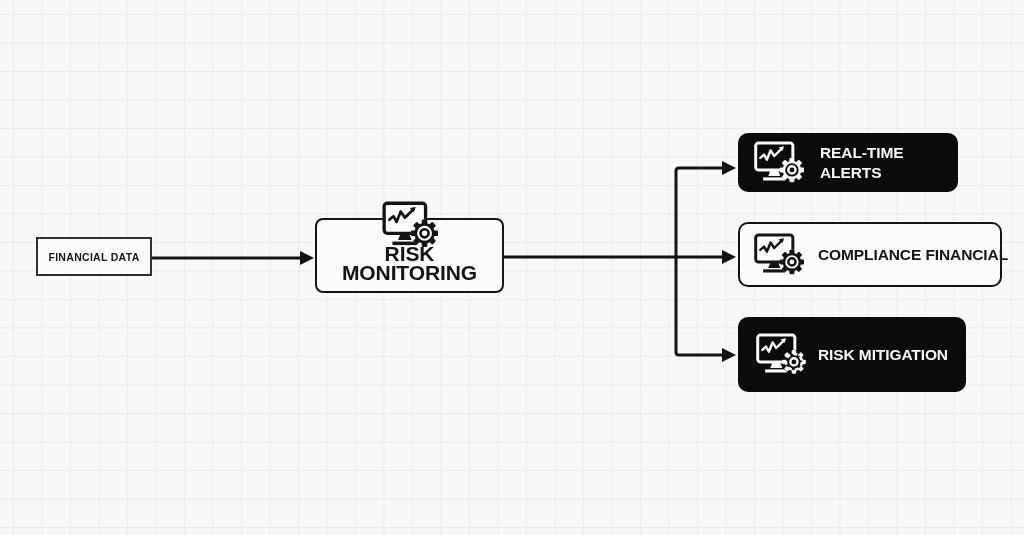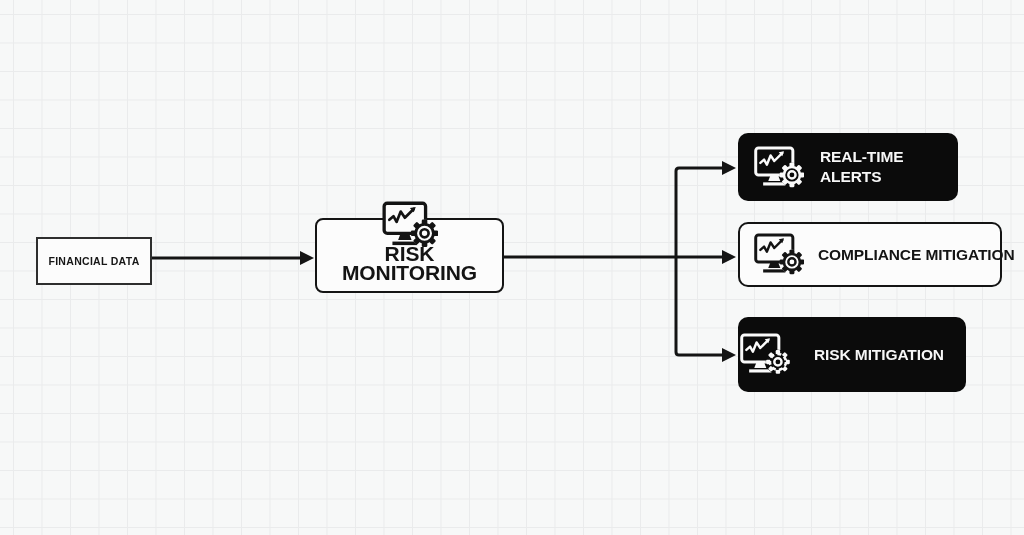--- a/index.html
+++ b/index.html
@@ -69,21 +69,21 @@
       <path d="M723,168 H679 Q676,168 676,171 V352 Q676,355 679,355 H723"></path>
     </g>
     <g fill="#141414">
       <polygon points="314,258 300,251 300,265"></polygon>
       <polygon points="736,168 722,161 722,175"></polygon>
       <polygon points="736,257 722,250 722,264"></polygon>
       <polygon points="736,355 722,348 722,362"></polygon>
     </g>
   </svg>
 
-  <div class="node node-plain" style="left:36px;top:237px;width:116px;height:48px;">
+  <div class="node node-plain" style="left:36px;top:237px;width:116px;height:39px;">
     <span class="label-small">FINANCIAL DATA</span>
   </div>
 
   <div class="node node-rounded-light" style="left:315px;top:218px;width:189px;height:75px;border-radius:8px;">
     <div class="label-center">
       <div>RISK MONITORING</div>
     </div>
   </div>
   <svg id="risk-monitoring-icon" class="icon" width="58" height="50" viewBox="0 0 56 48">
     <rect x="4" y="3" width="40" height="29" rx="3" fill="var(--bg)" stroke="currentColor" stroke-width="3.2"></rect>
@@ -99,21 +99,21 @@
       <rect x="40.3" y="18.8" width="5.4" height="5.6" rx="1.2" transform="rotate(135 43 32)"></rect>
       <rect x="40.3" y="18.8" width="5.4" height="5.6" rx="1.2" transform="rotate(180 43 32)"></rect>
       <rect x="40.3" y="18.8" width="5.4" height="5.6" rx="1.2" transform="rotate(225 43 32)"></rect>
       <rect x="40.3" y="18.8" width="5.4" height="5.6" rx="1.2" transform="rotate(270 43 32)"></rect>
       <rect x="40.3" y="18.8" width="5.4" height="5.6" rx="1.2" transform="rotate(315 43 32)"></rect>
     </g>
     <circle cx="43" cy="32" r="8.6" fill="var(--bg)" stroke="currentColor" stroke-width="2.8"></circle>
     <circle cx="43" cy="32" r="3.9" fill="none" stroke="currentColor" stroke-width="2.6"></circle>
   </svg>
 
-  <div class="node node-rounded-dark" style="left:738px;top:133px;width:220px;height:68px;">
+  <div class="node node-rounded-dark" style="left:738px;top:133px;width:220px;height:59px;">
     <div class="hstack" style="padding-left:14px;gap:16px;">
       <svg class="icon icon-on-dark" width="52" height="45" viewBox="0 0 56 48">
         <rect x="4" y="3" width="40" height="29" rx="3" fill="var(--bg)" stroke="currentColor" stroke-width="3.2"></rect>
         <polyline points="9,19 13,15.5 16,21 20,11 24,17 32.5,8.5" fill="none" stroke="currentColor" stroke-width="2.6" stroke-linecap="round" stroke-linejoin="round"></polyline>
         <polygon points="34.5,6.5 28.8,7.6 32.6,11.8" fill="currentColor"></polygon>
         <path d="M20 32 L28 32 L30.5 38.5 L17.5 38.5 Z" fill="currentColor"></path>
         <rect x="12" y="40" width="24" height="3.4" fill="currentColor"></rect>
         <circle cx="43" cy="32" r="13" fill="var(--bg)"></circle>
         <g fill="currentColor">
           <rect x="40.3" y="18.8" width="5.4" height="5.6" rx="1.2" transform="rotate(0 43 32)"></rect>
@@ -150,26 +150,26 @@
           <rect x="40.3" y="18.8" width="5.4" height="5.6" rx="1.2" transform="rotate(90 43 32)"></rect>
           <rect x="40.3" y="18.8" width="5.4" height="5.6" rx="1.2" transform="rotate(135 43 32)"></rect>
           <rect x="40.3" y="18.8" width="5.4" height="5.6" rx="1.2" transform="rotate(180 43 32)"></rect>
           <rect x="40.3" y="18.8" width="5.4" height="5.6" rx="1.2" transform="rotate(225 43 32)"></rect>
           <rect x="40.3" y="18.8" width="5.4" height="5.6" rx="1.2" transform="rotate(270 43 32)"></rect>
           <rect x="40.3" y="18.8" width="5.4" height="5.6" rx="1.2" transform="rotate(315 43 32)"></rect>
         </g>
         <circle cx="43" cy="32" r="8.6" fill="var(--bg)" stroke="currentColor" stroke-width="2.8"></circle>
         <circle cx="43" cy="32" r="3.9" fill="none" stroke="currentColor" stroke-width="2.6"></circle>
       </svg>
-      <div class="label-row light-text">COMPLIANCE MITIGATION</div>
+      <div class="label-row light-text">COMPLIANCE FINANCIAL</div>
     </div>
   </div>
 
   <div class="node node-rounded-dark" style="left:738px;top:317px;width:228px;height:75px;">
-    <div class="hstack" style="gap:24px;">
+    <div class="hstack" style="padding-left:16px;gap:12px;">
       <svg class="icon icon-on-dark" width="52" height="45" viewBox="0 0 56 48">
         <rect x="4" y="3" width="40" height="29" rx="3" fill="var(--bg)" stroke="currentColor" stroke-width="3.2"></rect>
         <polyline points="9,19 13,15.5 16,21 20,11 24,17 32.5,8.5" fill="none" stroke="currentColor" stroke-width="2.6" stroke-linecap="round" stroke-linejoin="round"></polyline>
         <polygon points="34.5,6.5 28.8,7.6 32.6,11.8" fill="currentColor"></polygon>
         <path d="M20 32 L28 32 L30.5 38.5 L17.5 38.5 Z" fill="currentColor"></path>
         <rect x="12" y="40" width="24" height="3.4" fill="currentColor"></rect>
         <circle cx="43" cy="32" r="13" fill="var(--bg)"></circle>
         <g fill="currentColor">
           <rect x="40.6" y="19.2" width="4.8" height="5" rx="1.2" transform="rotate(0 43 32)"></rect>
           <rect x="40.6" y="19.2" width="4.8" height="5" rx="1.2" transform="rotate(45 43 32)"></rect>

